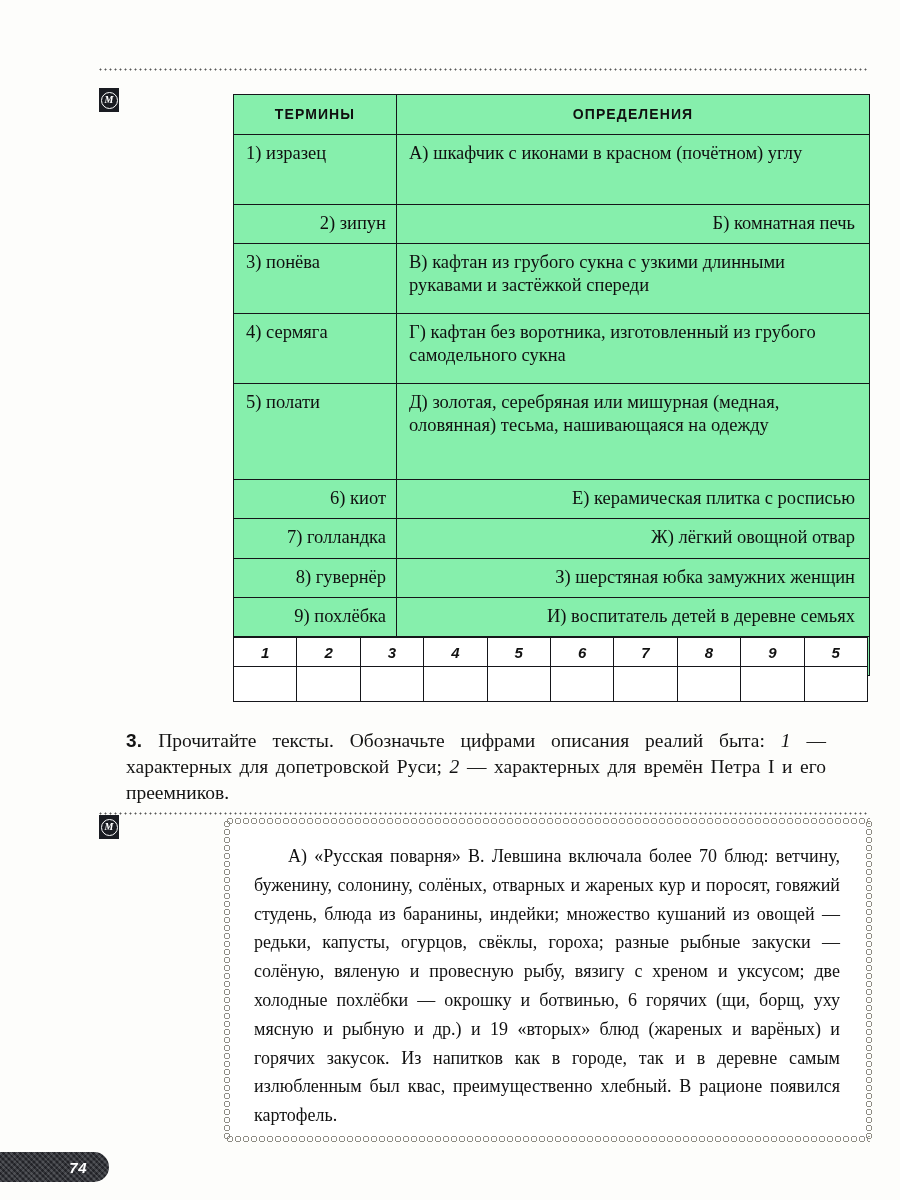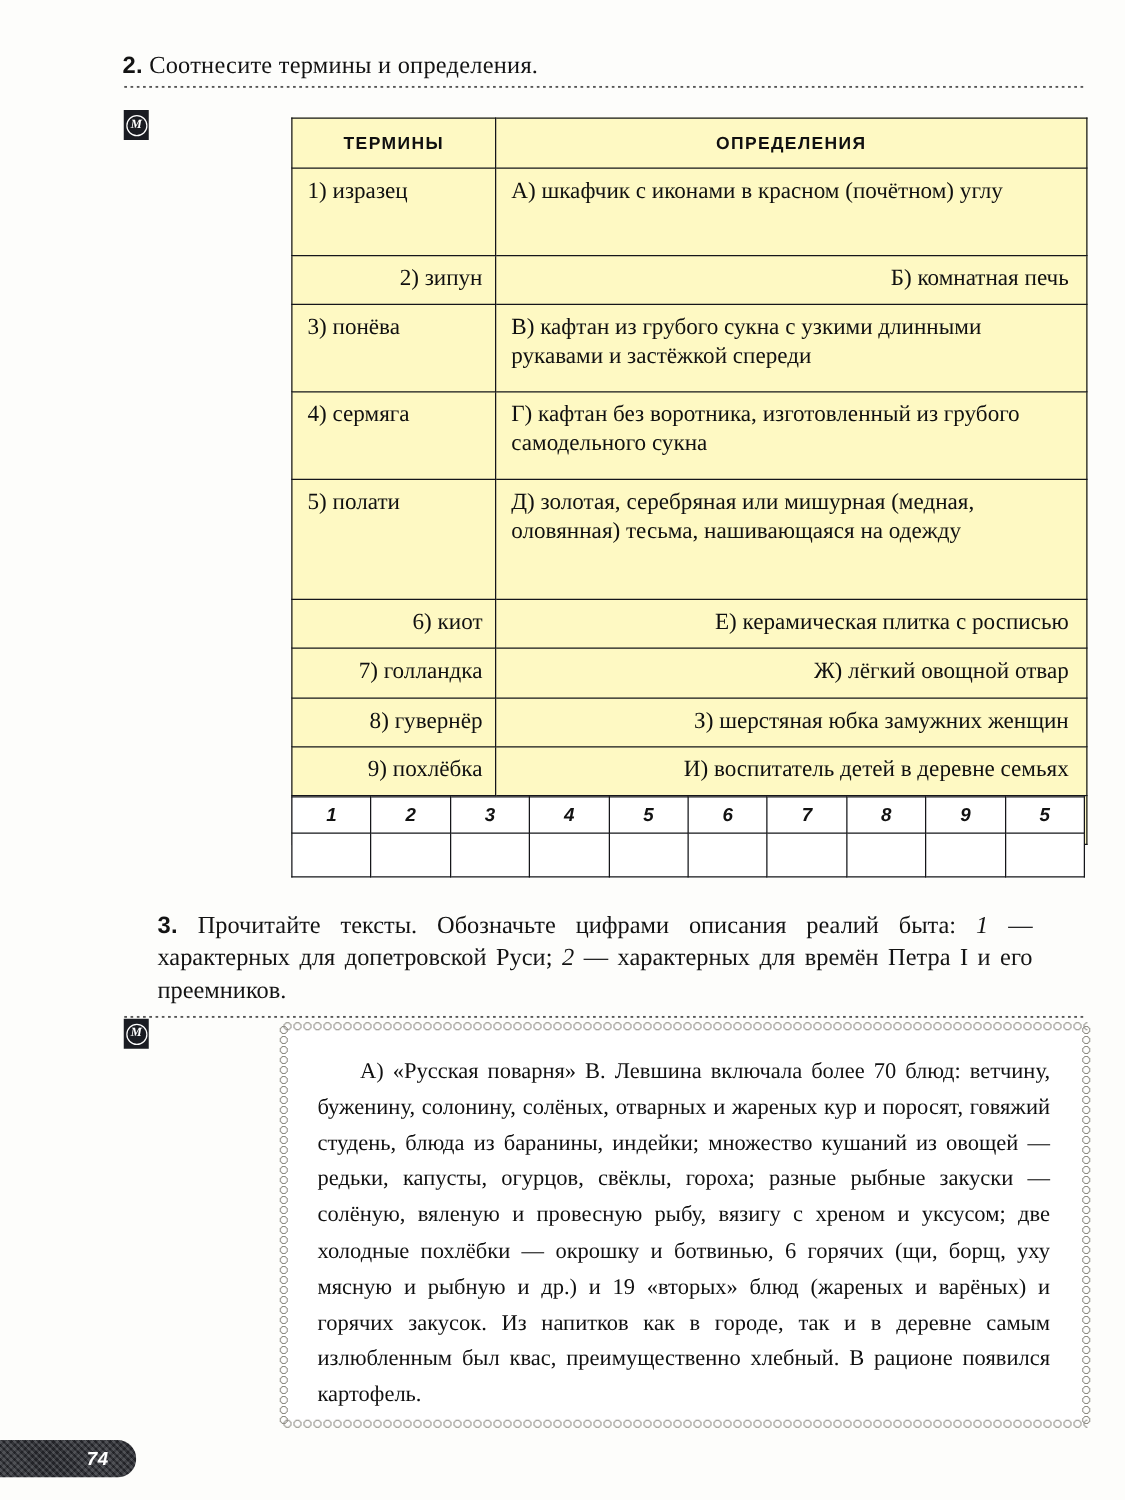--- a/index.html
+++ b/index.html
@@ -94,21 +94,21 @@
   #m-marker-2 { left: 99px; top: 815px; }
 
   
   #terms-table {
     position: absolute;
     left: 233px;
     top: 94px;
     width: 637px;
     border-collapse: collapse;
     table-layout: fixed;
-    background: #fef9c3;
+    background: #86efac;
   }
   #terms-table td, #terms-table th {
     border: 1.4px solid #15161a;
     padding: 7px 10px 8px 12px;
     vertical-align: top;
     font-size: 18.5px;
     line-height: 1.26;
     font-family: "Liberation Serif", serif;
   }
   #terms-table th {
@@ -215,23 +215,20 @@
     font-style: italic;
     font-size: 15px;
     letter-spacing: .5px;
   }
 </style>
 </head>
 <body>
 
 <div class="page">
 
-  <div class="task-block" id="task2-block">
-    <p class="task-heading" id="task2-heading"><span class="num">2.</span> <span>Соотнесите термины и определения.</span></p>
-  </div>
   <div class="dot-rule" id="rule-2"></div>
 
   <div class="m-marker" id="m-marker-1">
     <span class="disc">M</span>
   </div>
 
   <table id="terms-table">
     <colgroup>
         <col class="c-term">
         <col>

